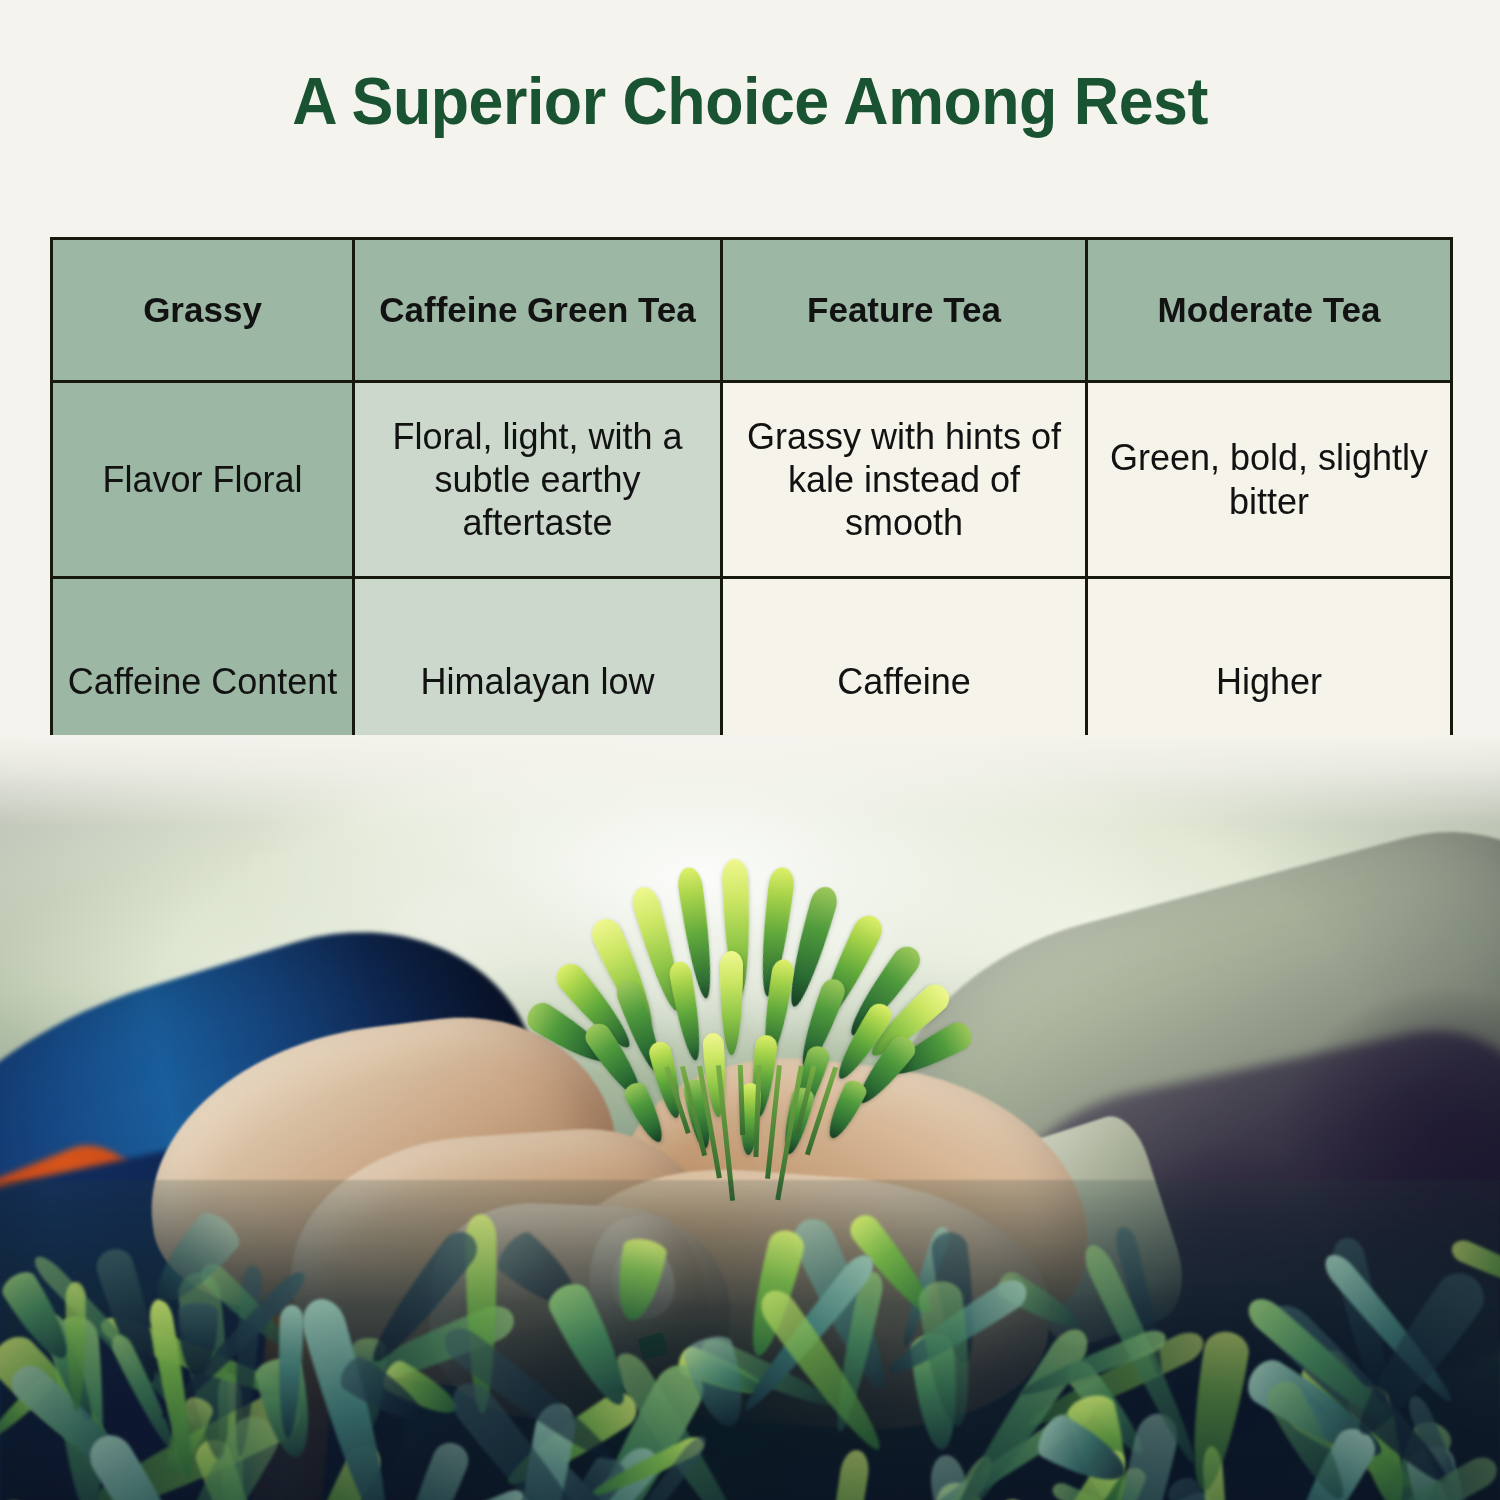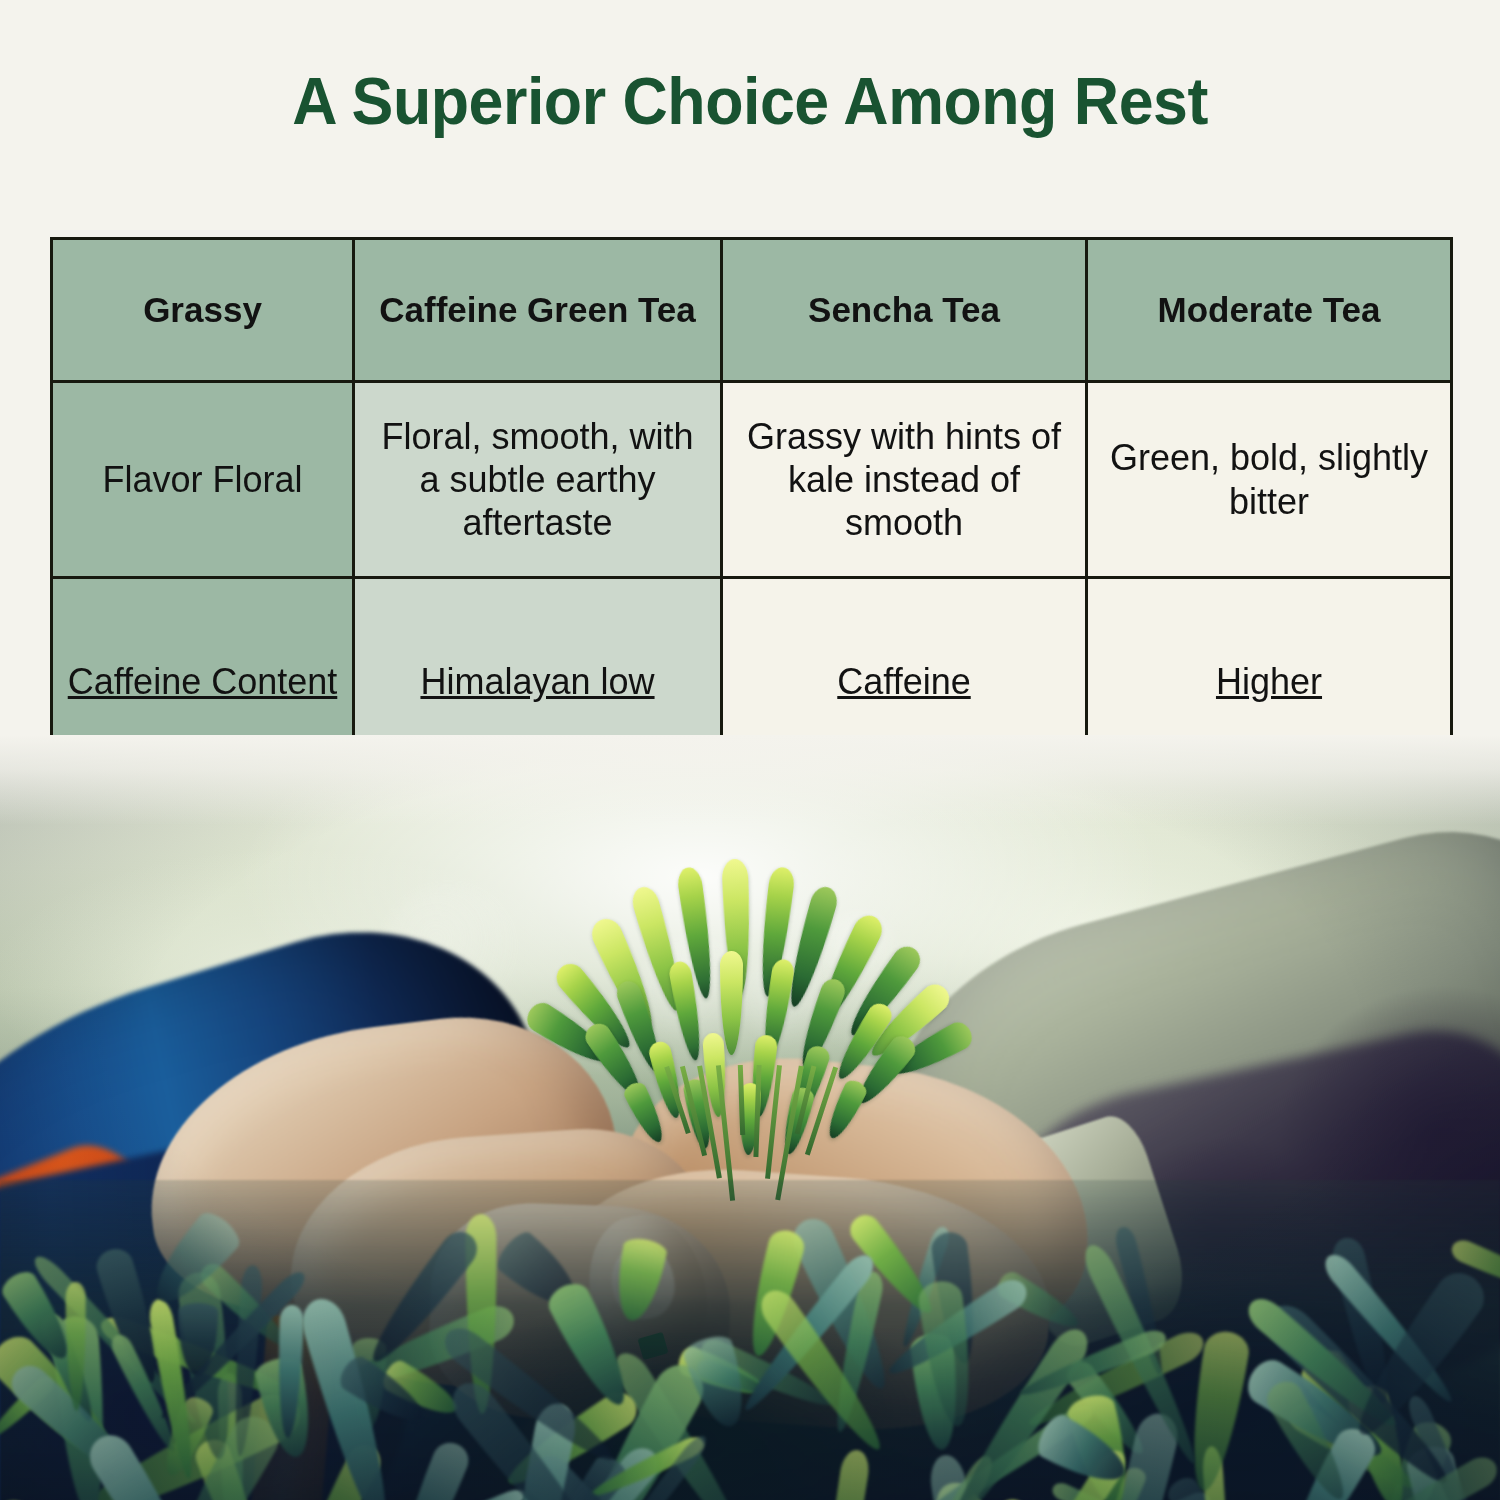--- a/index.html
+++ b/index.html
@@ -70,21 +70,21 @@
     background: #9cb8a4;
     font-weight: 400;
   }
   tbody tr td.col-hgt {
     background: #ccd8cc;
   }
   tbody tr td.col-plain {
     background: #f5f3ea;
   }
   tr.row-flavor td { height: 173px; }
-  tr.row-caffeine td { height: 185px; text-decoration: underline; }
+  tr.row-caffeine td { height: 185px; }
 
   
   #photo {
     position: absolute;
     left: 0;
     top: 735px;
     width: 1500px;
     height: 765px;
     overflow: hidden;
     background: #dfe3d4;
@@ -328,28 +328,28 @@
     <colgroup>
       <col class="c0">
         <col class="c1">
         <col class="c2">
         <col class="c3">
     </colgroup>
     <thead>
       <tr>
         <th>Grassy</th>
         <th>Caffeine Green Tea</th>
-        <th>Sencha Tea</th>
+        <th>Feature Tea</th>
         <th>Moderate Tea</th>
       </tr>
     </thead>
     <tbody>
       <tr class="row-flavor">
         <td class="col-feature">Flavor Floral</td>
-        <td class="col-hgt">Floral, smooth, with a subtle earthy aftertaste</td>
+        <td class="col-hgt">Floral, light, with a subtle earthy aftertaste</td>
         <td class="col-plain">Grassy with hints of kale instead of smooth</td>
         <td class="col-plain">Green, bold, slightly bitter</td>
       </tr>
       <tr class="row-caffeine">
         <td class="col-feature">Caffeine Content</td>
         <td class="col-hgt">Himalayan low</td>
         <td class="col-plain">Caffeine</td>
         <td class="col-plain">Higher</td>
       </tr>
     </tbody>

